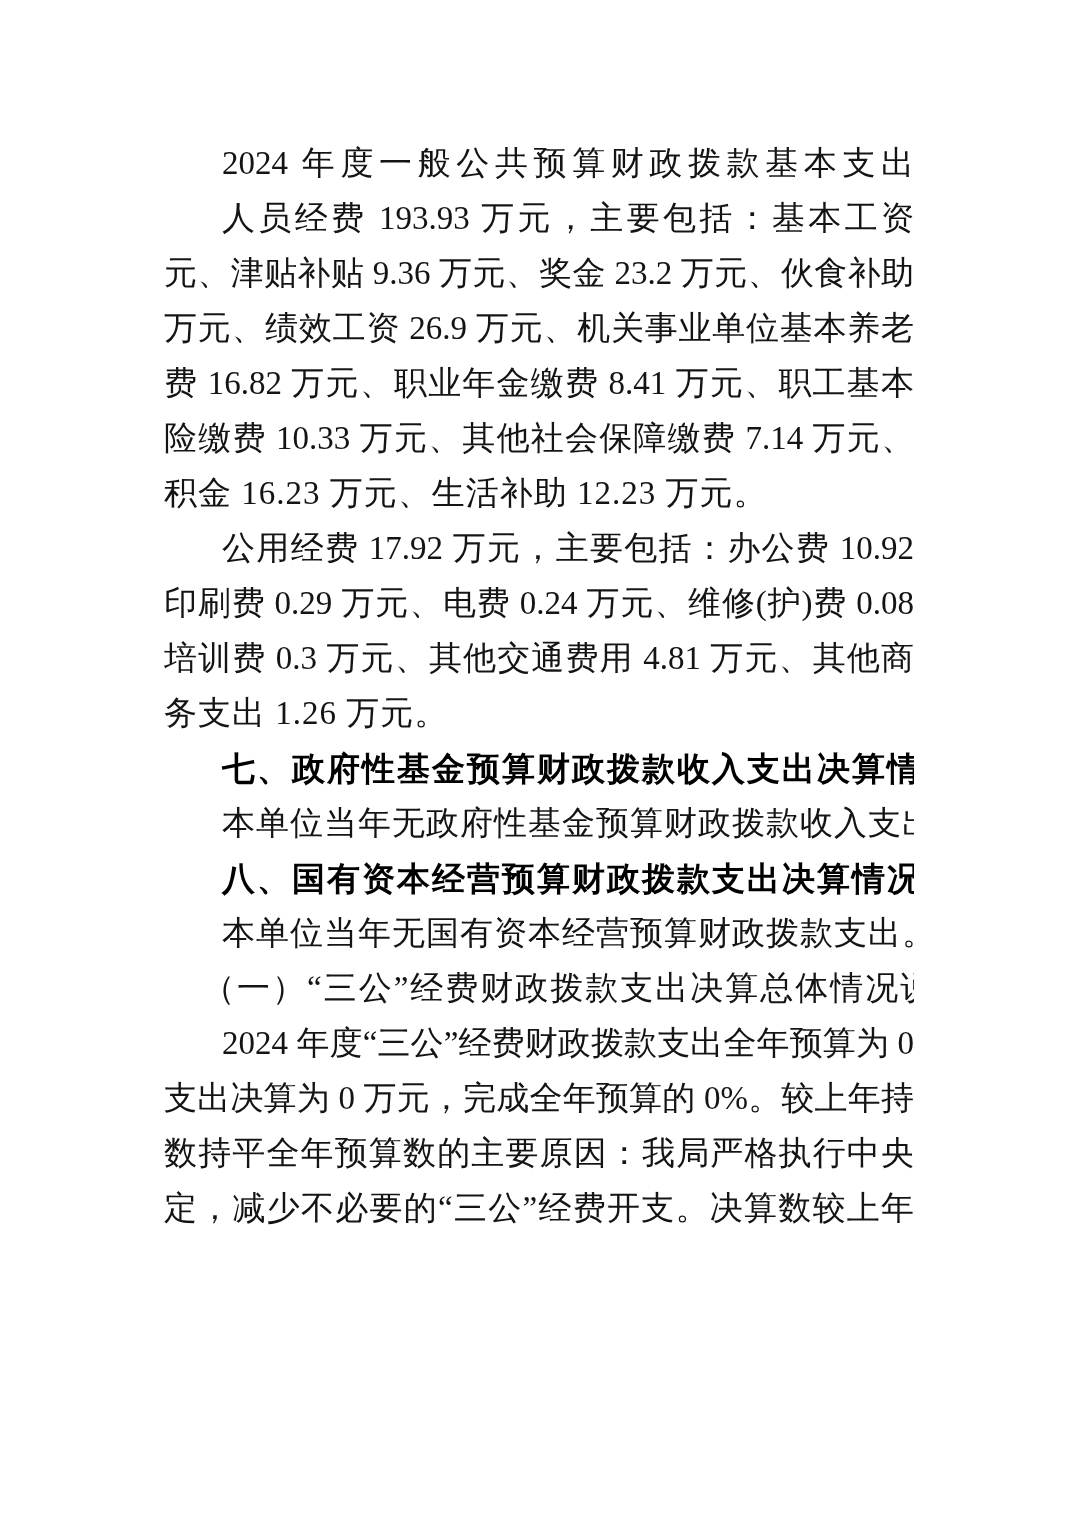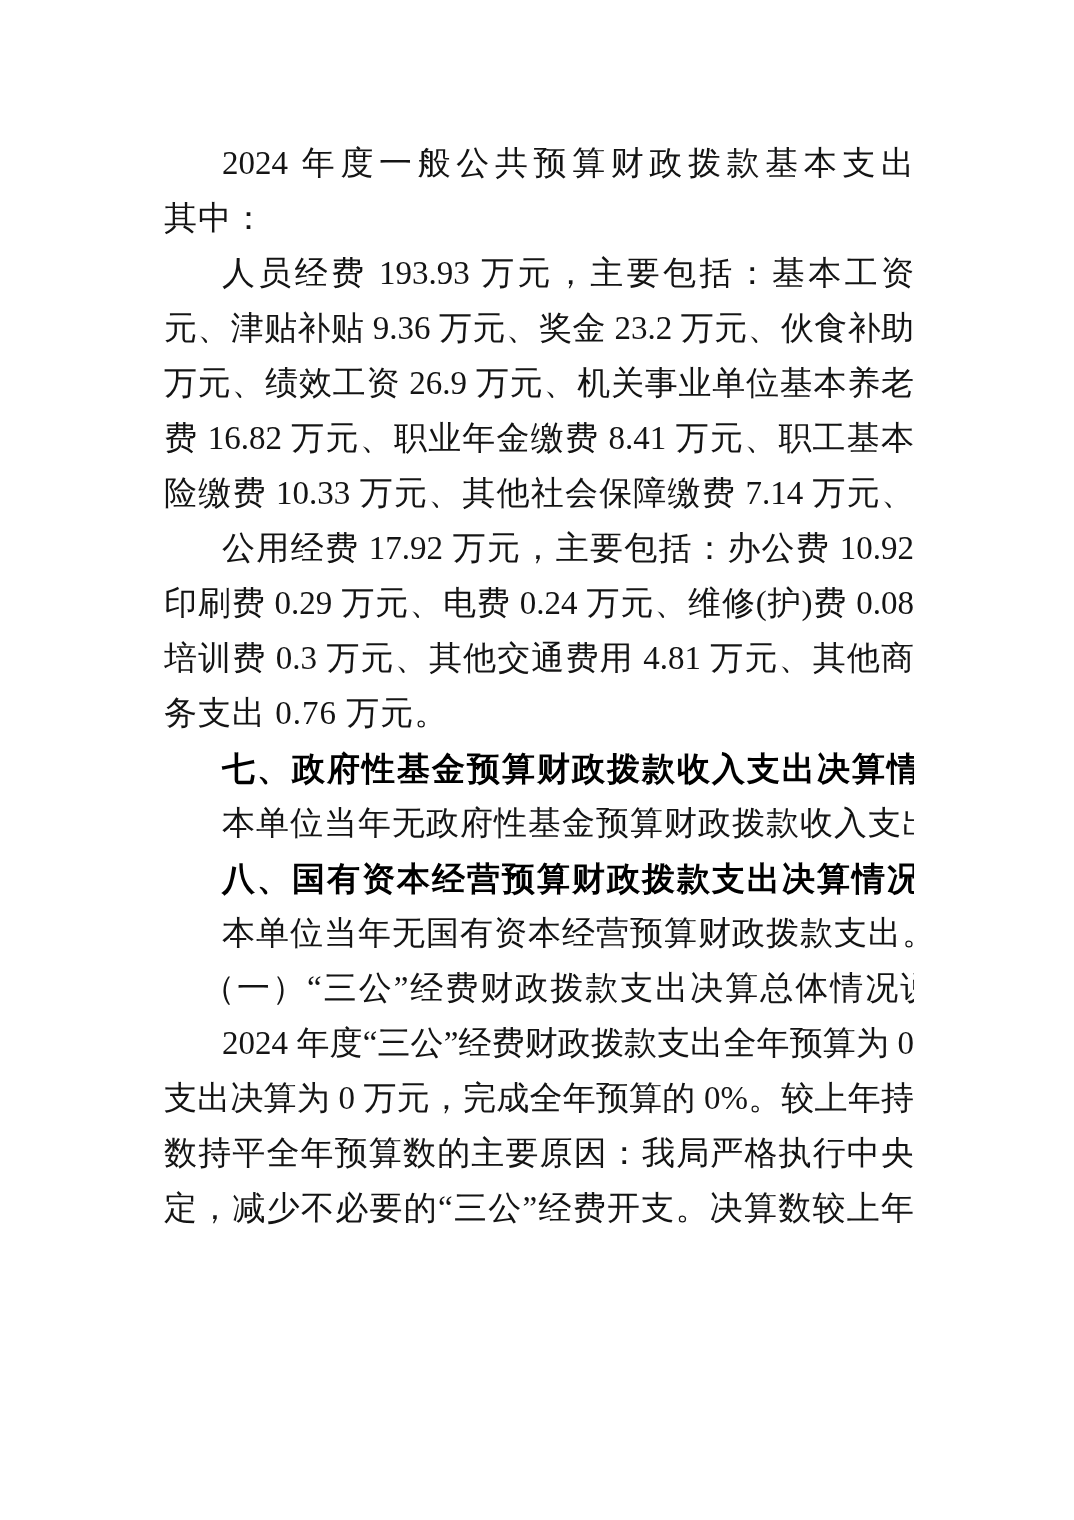--- a/index.html
+++ b/index.html
@@ -47,30 +47,30 @@
   .sub {
     letter-spacing: 2px;
   }
 </style>
 </head>
 <body>
 
 <div class="page">
   <div class="content">
     <div class="ln ind fill">2024 年度一般公共预算财政拨款基本支出 211.85 万元，</div>
-    <div class="ln">其中：</div>
     <div class="ln ind fill">人员经费 193.93 万元，主要包括：基本工资 51.65 万</div>
     <div class="ln fill">元、津贴补贴 9.36 万元、奖金 23.2 万元、伙食补助费 11.67</div>
     <div class="ln fill">万元、绩效工资 26.9 万元、机关事业单位基本养老保险缴</div>
     <div class="ln fill">费 16.82 万元、职业年金缴费 8.41 万元、职工基本医疗保</div>
     <div class="ln fill">险缴费 10.33 万元、其他社会保障缴费 7.14 万元、住房公</div>
+    <div class="ln">积金 16.23 万元、生活补助 12.23 万元。</div>
     <div class="ln ind fill">公用经费 17.92 万元，主要包括：办公费 10.92 万元、</div>
     <div class="ln fill">印刷费 0.29 万元、电费 0.24 万元、维修(护)费 0.08 万元、</div>
     <div class="ln fill">培训费 0.3 万元、其他交通费用 4.81 万元、其他商品和服</div>
-    <div class="ln">务支出 0.76 万元。</div>
+    <div class="ln">务支出 1.26 万元。</div>
     <div class="ln ind heading">七、政府性基金预算财政拨款收入支出决算情况说明</div>
     <div class="ln ind">本单位当年无政府性基金预算财政拨款收入支出。</div>
     <div class="ln ind heading">八、国有资本经营预算财政拨款支出决算情况说明</div>
     <div class="ln ind">本单位当年无国有资本经营预算财政拨款支出。</div>
     <div class="ln ind-sub sub">（一）“三公”经费财政拨款支出决算总体情况说明</div>
     <div class="ln ind fill">2024 年度“三公”经费财政拨款支出全年预算为 0 万元，</div>
     <div class="ln fill">支出决算为 0 万元，完成全年预算的 0%。较上年持平,决算</div>
     <div class="ln fill">数持平全年预算数的主要原因：我局严格执行中央八项规</div>
     <div class="ln fill">定，减少不必要的“三公”经费开支。决算数较上年持平的</div>
   </div>

